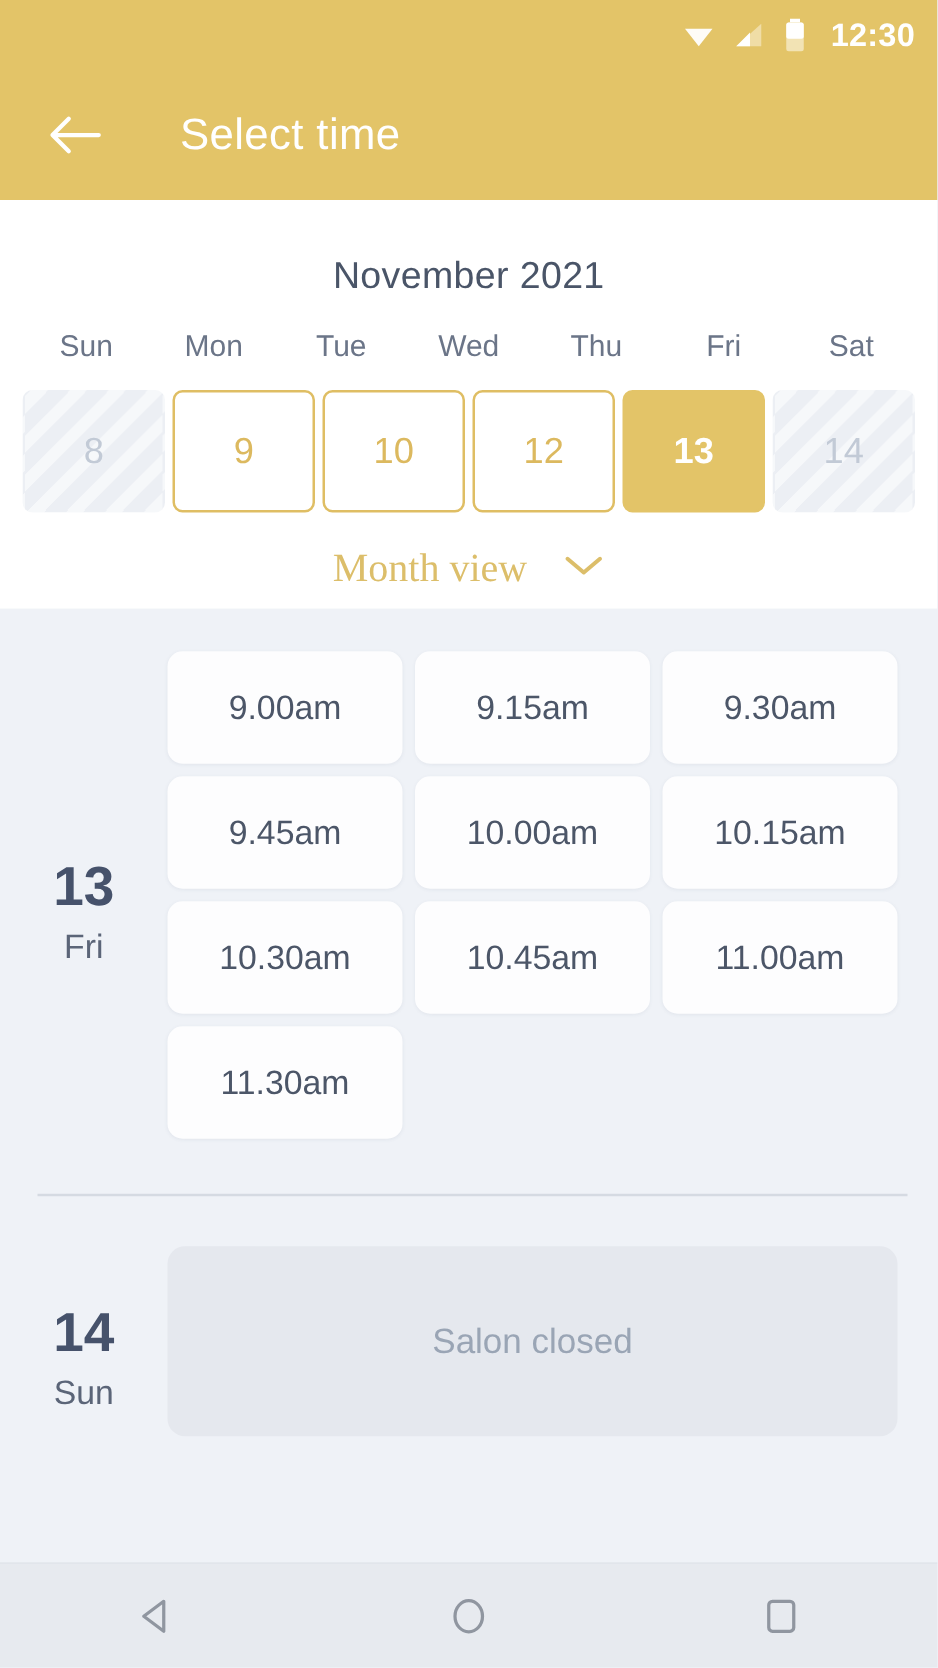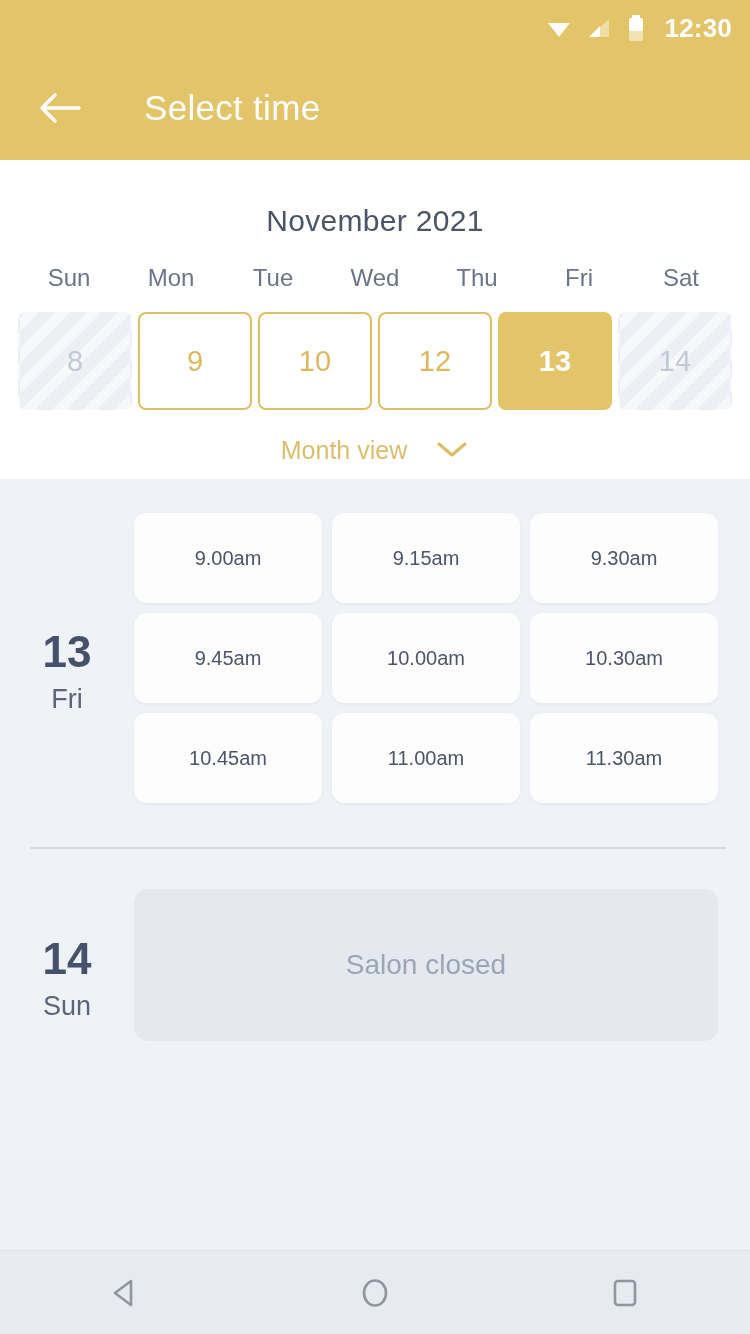--- a/index.html
+++ b/index.html
@@ -128,22 +128,23 @@
   }
   .month-view-row {
     display: flex;
     align-items: center;
     justify-content: center;
     gap: 28px;
     margin-top: 26px;
     cursor: pointer;
   }
   .month-view-label {
-    font-size: 25px;
+    font-size: 32px;
     color: #dcbe6a;
+    font-family: Liberation Serif, serif;
   }
 
   
   .schedule {
     background: #eff2f7;
     padding-top: 34px;
   }
   .day-group {
     display: flex;
     padding: 0 32px 0 0;
@@ -174,21 +175,21 @@
     grid-template-columns: repeat(3, 1fr);
     gap: 10px 10px;
   }
   .slot {
     height: 90px;
     background: #fdfdfe;
     border-radius: 12px;
     display: flex;
     align-items: center;
     justify-content: center;
-    font-size: 20px;
+    font-size: 27px;
     color: #4c5668;
     box-shadow: 0 1px 3px rgba(70,82,107,0.07);
     cursor: pointer;
   }
 
   .divider {
     height: 2px;
     background: #d5dae2;
     margin: 44px 24px 0 30px;
   }
@@ -305,20 +306,21 @@
     <div class="day-label">
       <div class="day-number">13</div>
       <div class="day-name">Fri</div>
     </div>
     <div class="slot-grid">
       <div class="slot">9.00am</div>
       <div class="slot">9.15am</div>
       <div class="slot">9.30am</div>
       <div class="slot">9.45am</div>
       <div class="slot">10.00am</div>
+      <div class="slot">10.15am</div>
       <div class="slot">10.30am</div>
       <div class="slot">10.45am</div>
       <div class="slot">11.00am</div>
       <div class="slot">11.30am</div>
     </div>
   </div>
 
   <div class="divider"></div>
 
   <div class="closed-group">

